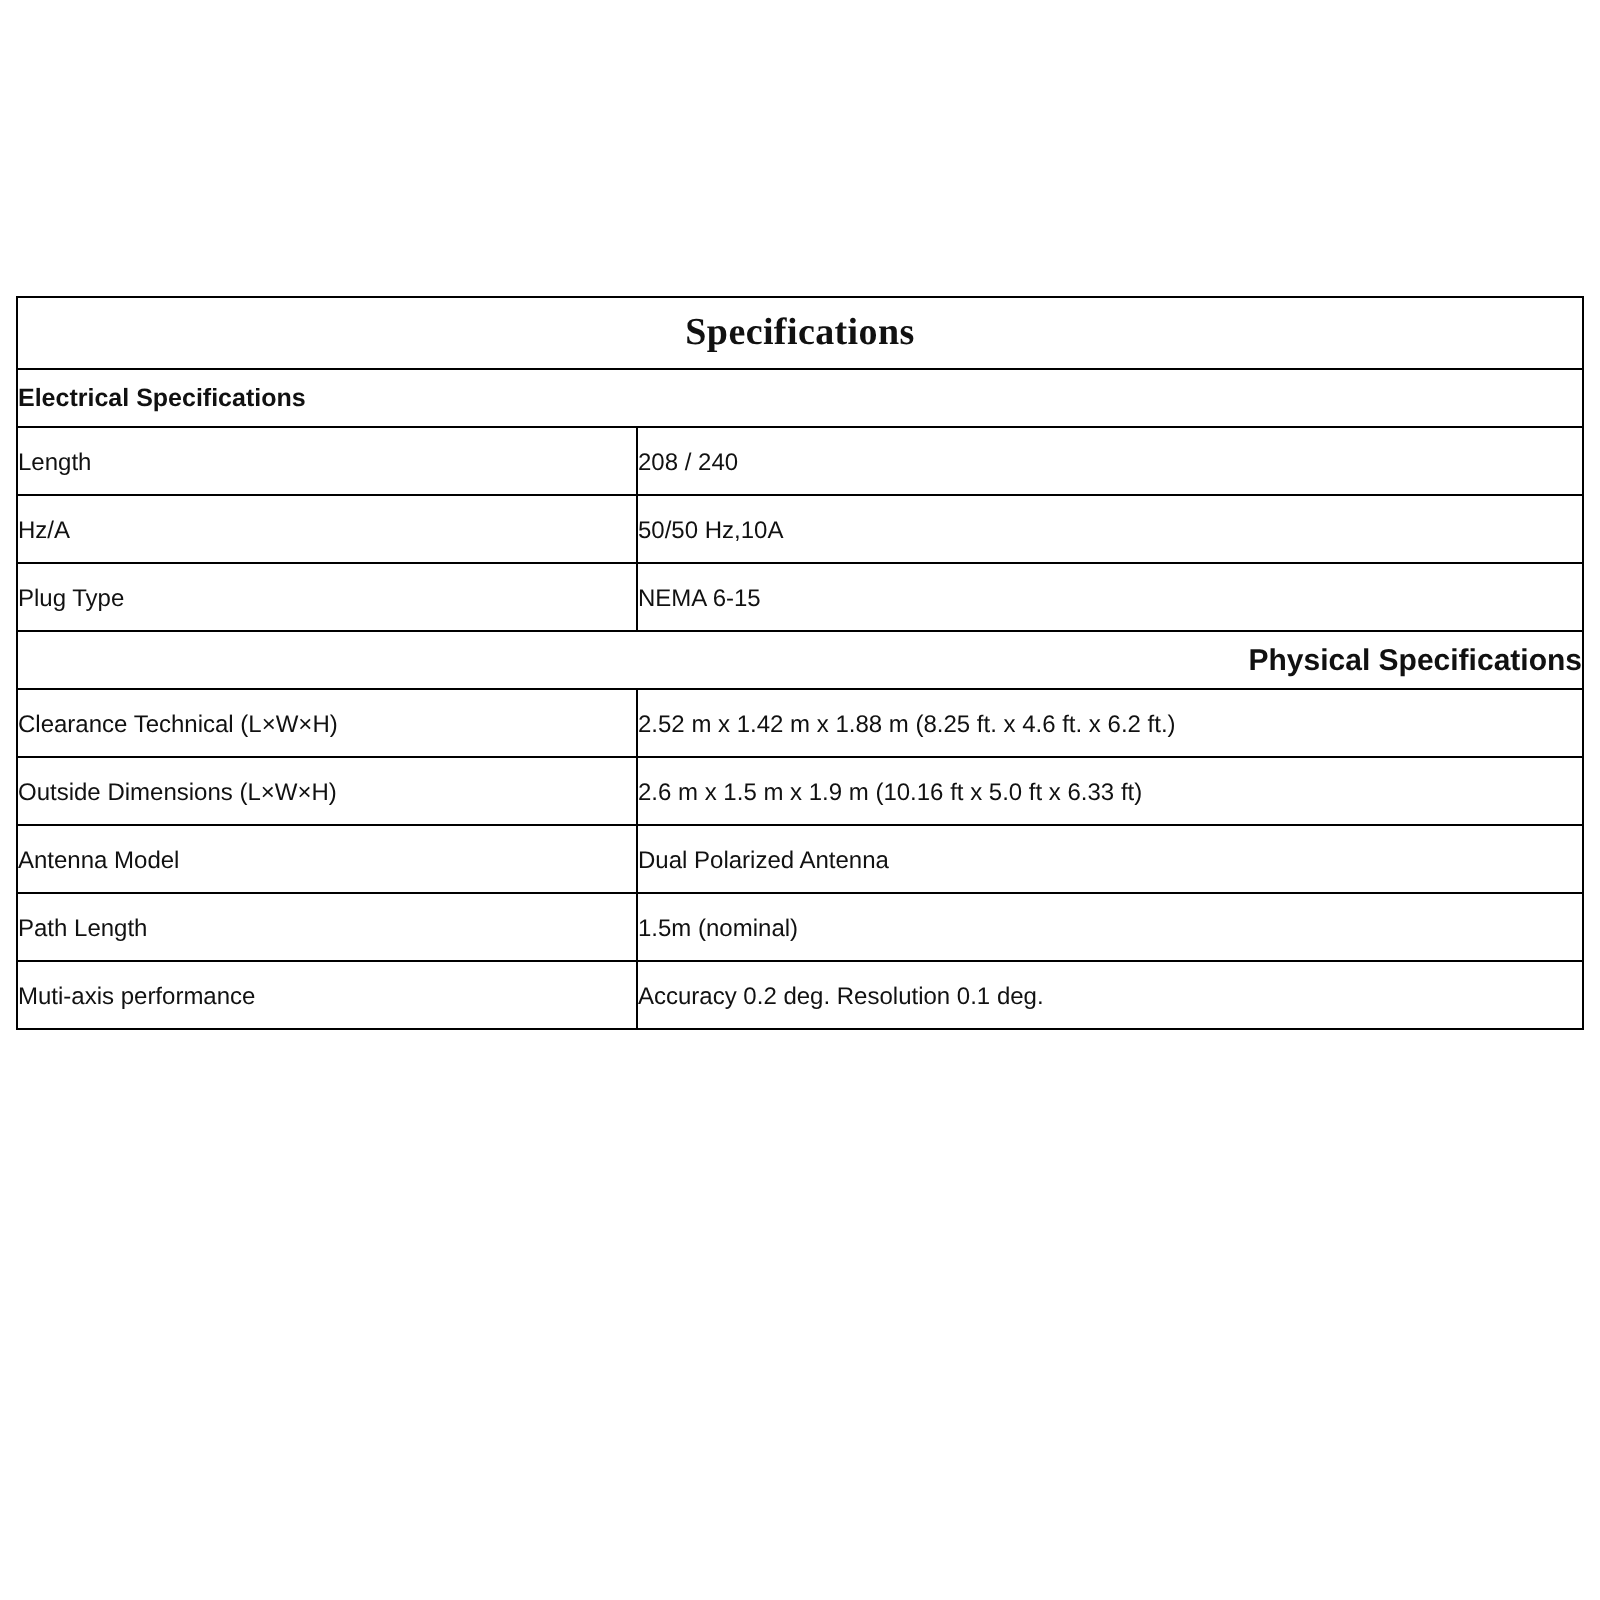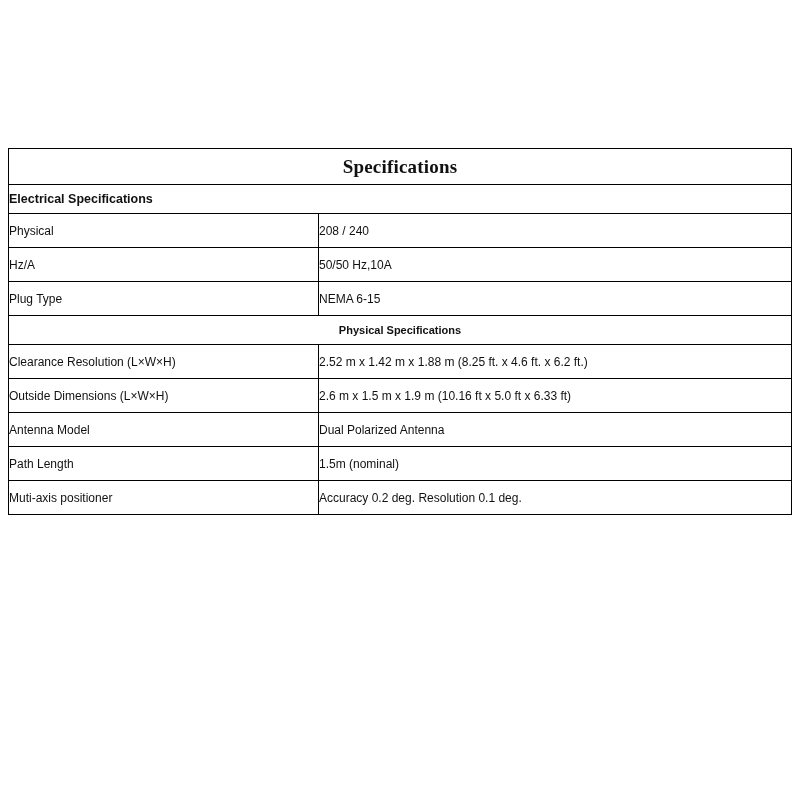--- a/index.html
+++ b/index.html
@@ -42,25 +42,25 @@
   }
   .section-left {
     font-size: 12.5px;
     font-weight: bold;
     height: 28px;
     padding: 4px 8px;
     text-align: left;
     margin-left: 28px;
   }
   .section-center {
-    font-size: 11px;
+    font-size: 15px;
     font-weight: bold;
     height: 28px;
     padding: 4px 8px;
-    text-align: center;
+    text-align: right;
   }
   .label-cell {
     font-size: 12px;
     height: 33px;
     padding: 4px 8px;
     text-align: left;
   }
   .value-cell {
     font-size: 12px;
     height: 33px;
@@ -82,51 +82,51 @@
     </colgroup>
     <tbody>
       <tr>
         <td class="title-cell" colspan="2">Specifications</td>
       </tr>
 
       <tr>
         <td class="section-left" colspan="2">Electrical Specifications</td>
       </tr>
       <tr>
-        <td class="label-cell">Physical</td>
+        <td class="label-cell">Length</td>
         <td class="value-cell">208 / 240</td>
       </tr>
       <tr>
         <td class="label-cell">Hz/A</td>
         <td class="value-cell">50/50 Hz,10A</td>
       </tr>
       <tr>
         <td class="label-cell">Plug Type</td>
         <td class="value-cell">NEMA 6-15</td>
       </tr>
 
       <tr>
         <td class="section-center" colspan="2">Physical Specifications</td>
       </tr>
       <tr>
-        <td class="label-cell">Clearance Resolution (L×W×H)</td>
+        <td class="label-cell">Clearance Technical (L×W×H)</td>
         <td class="value-cell">2.52 m x 1.42 m x 1.88 m (8.25 ft. x 4.6 ft. x 6.2 ft.)</td>
       </tr>
       <tr>
         <td class="label-cell">Outside Dimensions (L×W×H)</td>
         <td class="value-cell">2.6 m x 1.5 m x 1.9 m (10.16 ft x 5.0 ft x 6.33 ft)</td>
       </tr>
 
       <tr>
         <td class="label-cell">Antenna Model</td>
         <td class="value-cell">Dual Polarized Antenna</td>
       </tr>
       <tr>
         <td class="label-cell">Path Length</td>
         <td class="value-cell">1.5m (nominal)</td>
       </tr>
       <tr>
-        <td class="label-cell">Muti-axis positioner</td>
+        <td class="label-cell">Muti-axis performance</td>
         <td class="value-cell">Accuracy 0.2 deg. Resolution 0.1 deg.</td>
       </tr>
     </tbody>
   </table>
 </div>
 
 </body></html>

